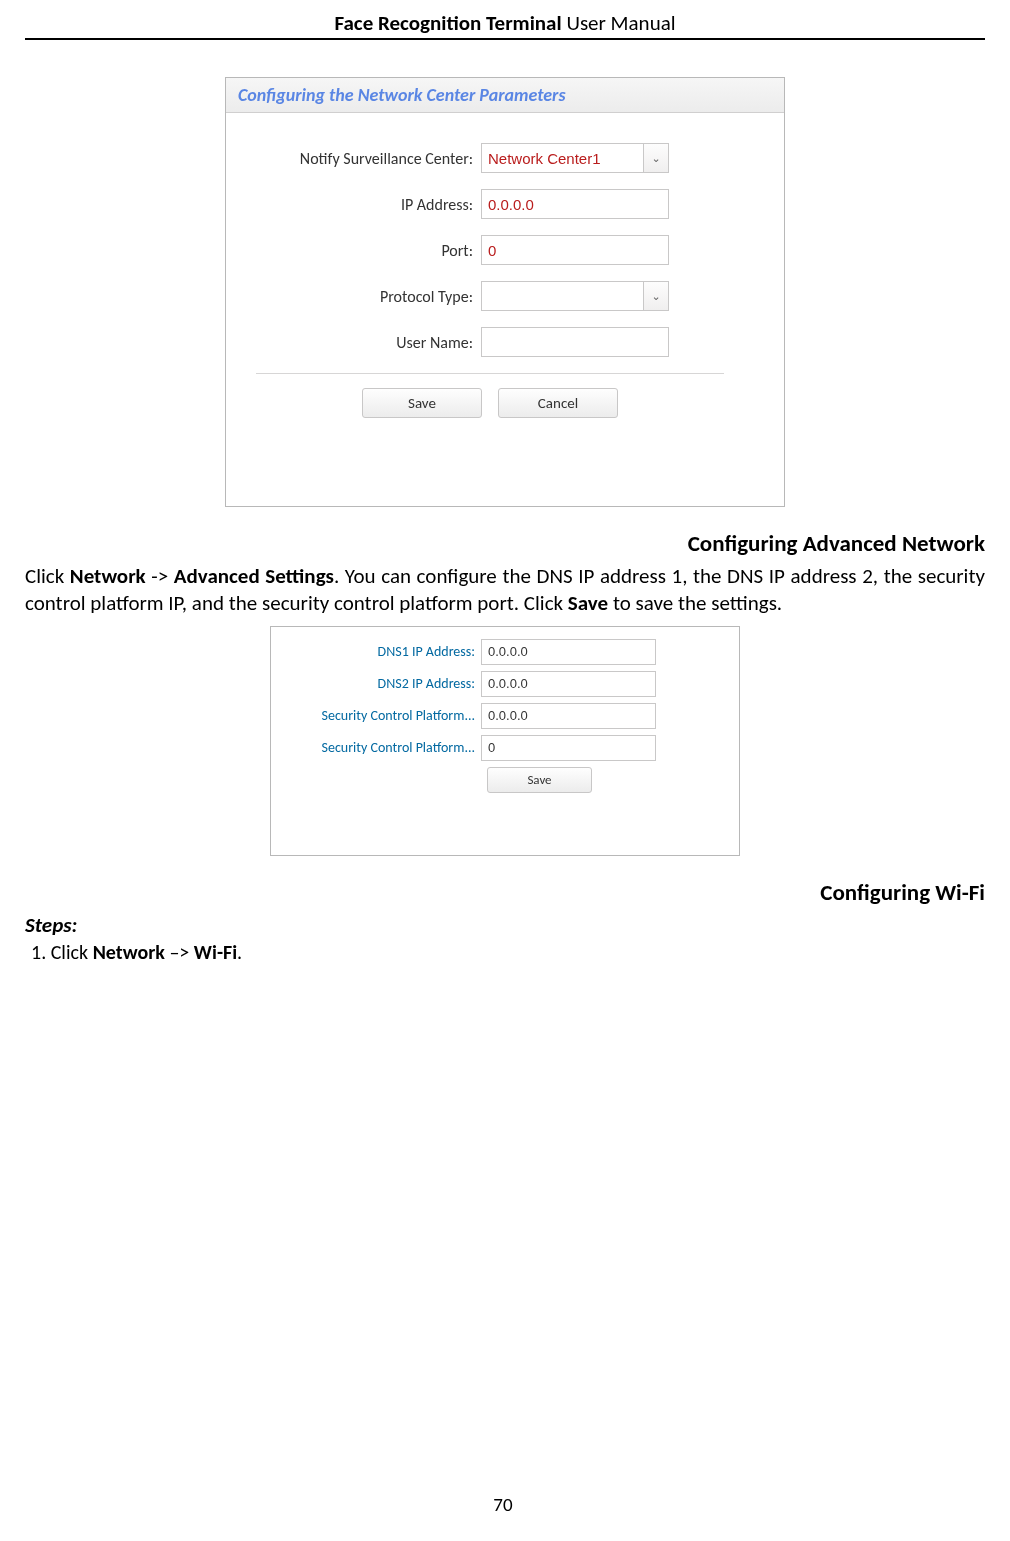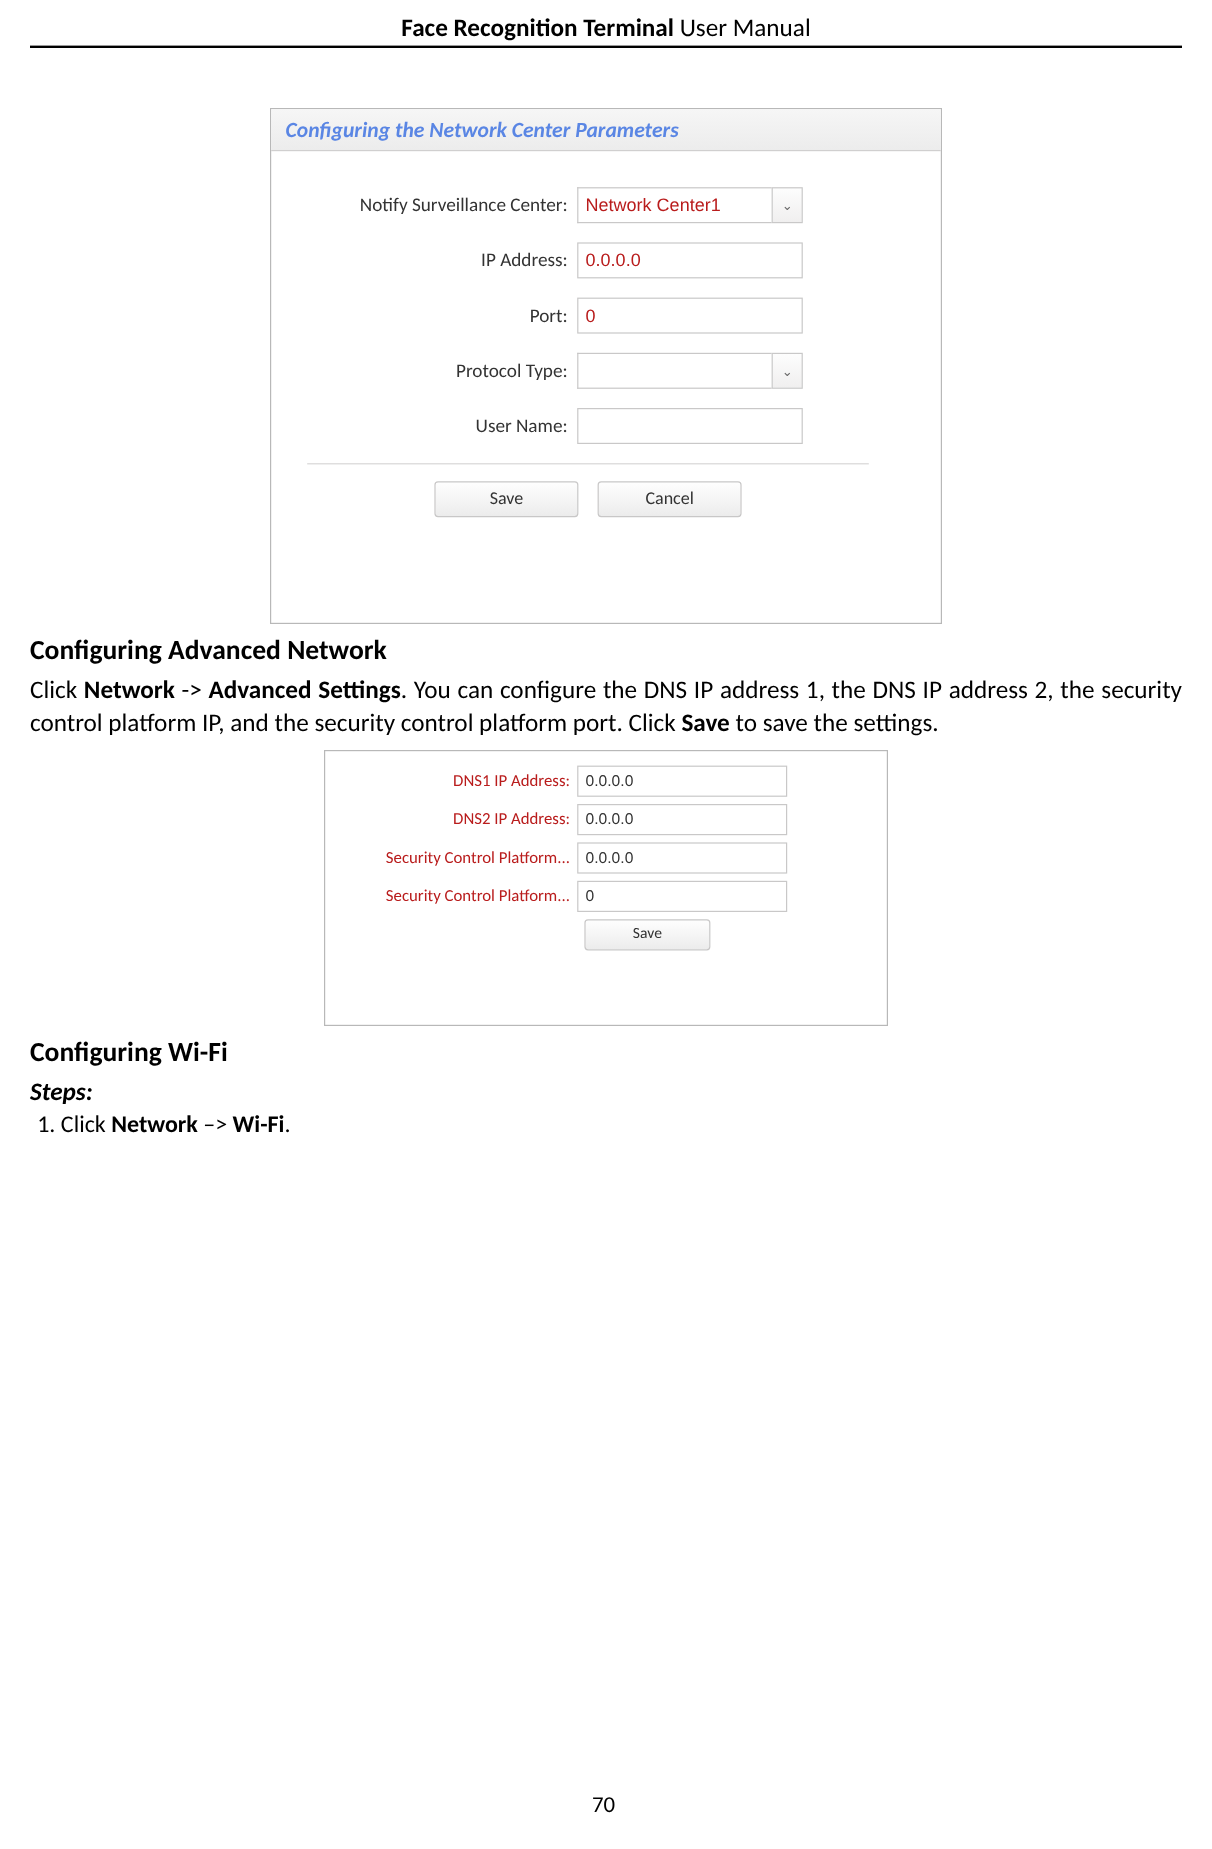--- a/index.html
+++ b/index.html
@@ -15,21 +15,21 @@
     height: 1541px;
     margin: 0 auto;
     padding: 10px 25px 20px;
     position: relative;
   }
   .page-header {
     text-align: center;
     font-size: 21px;
     border-bottom: 2px solid #000;
     padding-bottom: 2px;
-    margin-bottom: 50px;
+    margin-bottom: 37px;
   }
   .page-header .bold { font-weight: 700; }
   .page-footer {
     position: absolute;
     bottom: 25px;
     left: 0; right: 4px;
     text-align: center;
     font-size: 19px;
   }
 
@@ -90,39 +90,40 @@
     background: linear-gradient(#fefefe,#ececec);
     font-size: 15px; color: #333;
     display: flex; align-items: center; justify-content: center;
     cursor: pointer;
   }
 
   
   .section-h {
     font-size: 23px;
     font-weight: 700;
-    margin: 8px 0 6px;
+    margin: 22px 0 6px;
+    text-align: right;
   }
   .para {
     font-size: 21px;
     line-height: 1.3;
     text-align: justify;
     margin: 0 0 8px;
   }
   .para .b { font-weight: 700; }
   .steps-h { font-size: 21px; font-style: italic; font-weight: 700; margin: 6px 0 2px; }
   .step { font-size: 20px; margin: 0 0 6px 6px; }
   .step .b { font-weight: 700; }
 
   
   .panel2 { width: 470px; height: 230px; margin-top: 2px; }
   .panel2 .panel-title { font-size: 16px; padding: 4px 10px; }
   .form2 { padding: 12px 28px 0 0; }
   .row2 { display: flex; align-items: center; margin-bottom: 6px; }
-  .row2 .lbl2 { width: 210px; text-align: right; padding-right: 6px; font-size: 14px; color: #b91c1c; white-space: nowrap; overflow: hidden; }
+  .row2 .lbl2 { width: 210px; text-align: right; padding-right: 6px; font-size: 14px; color: #0369a1; white-space: nowrap; overflow: hidden; }
   .row2 .txt2 {
     width: 175px; height: 26px;
     border: 1px solid #c9c8c8; background: #fff;
     padding: 0 6px; font-size: 13px; color: #333;
   }
   .btn2 {
     width: 105px; height: 26px;
     border: 1px solid #c8c7c7; border-radius: 3px;
     background: linear-gradient(#fefefe,#ececec);
     font-size: 13px; color: #333;

